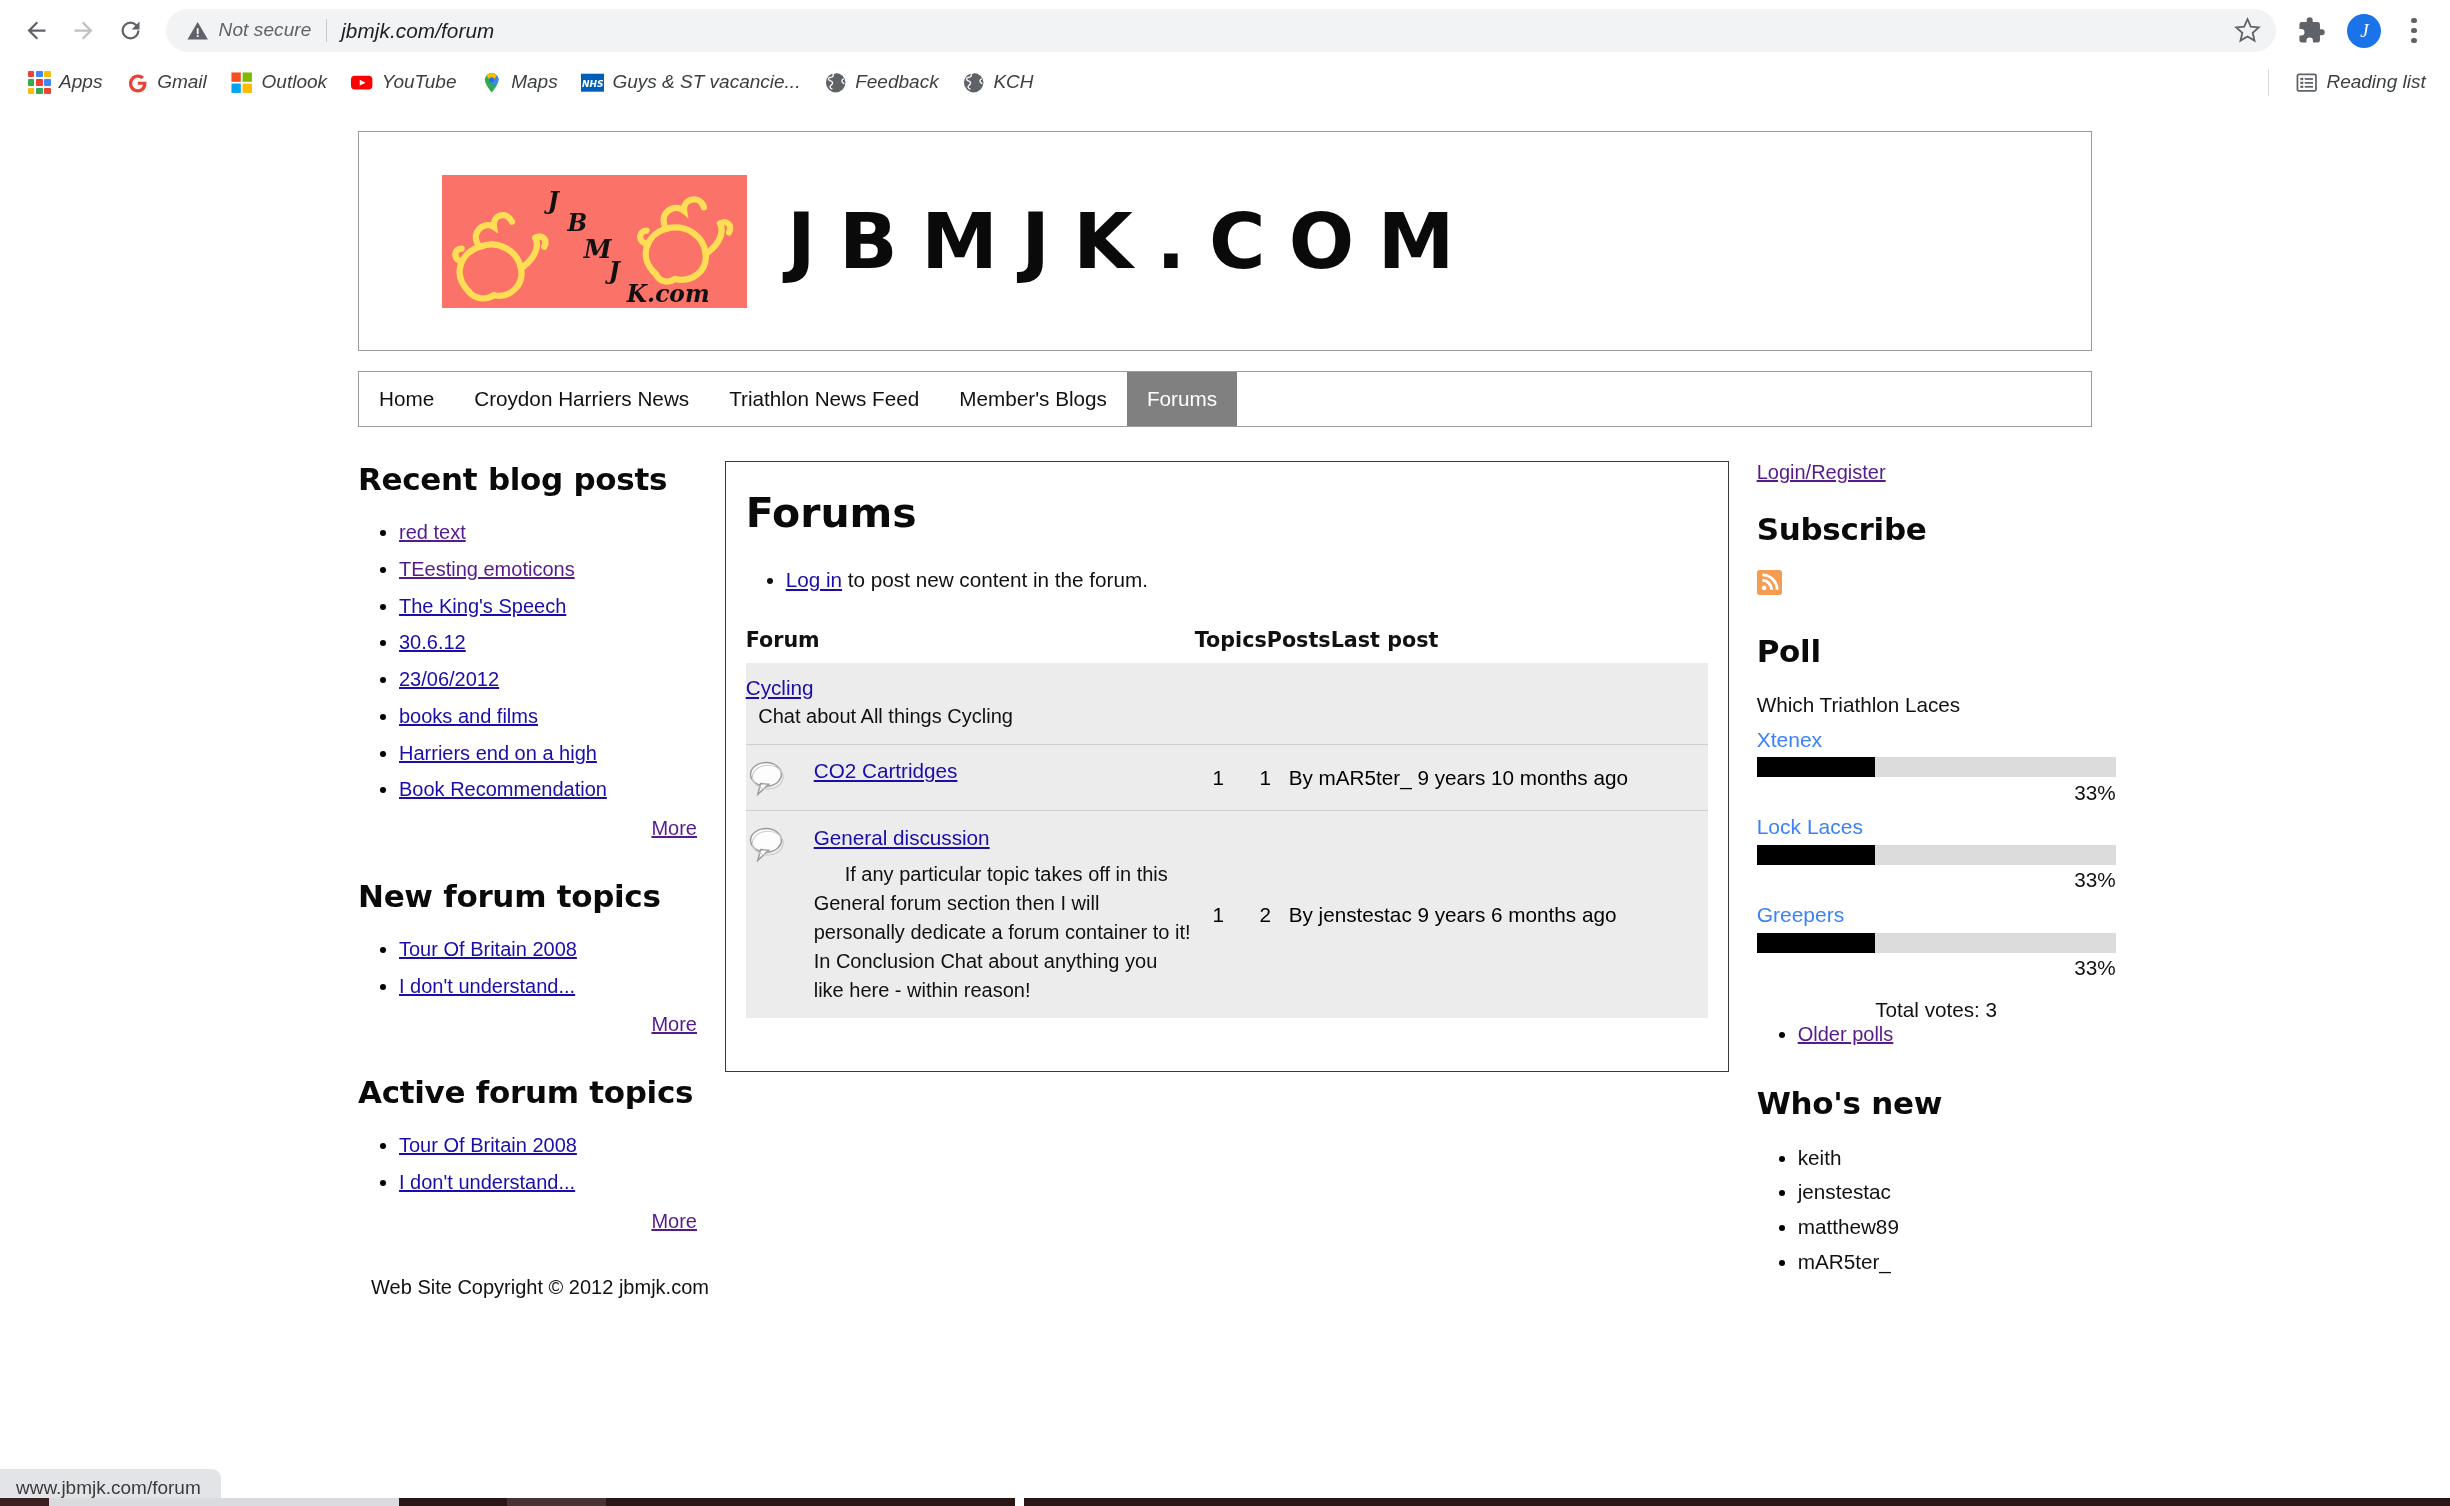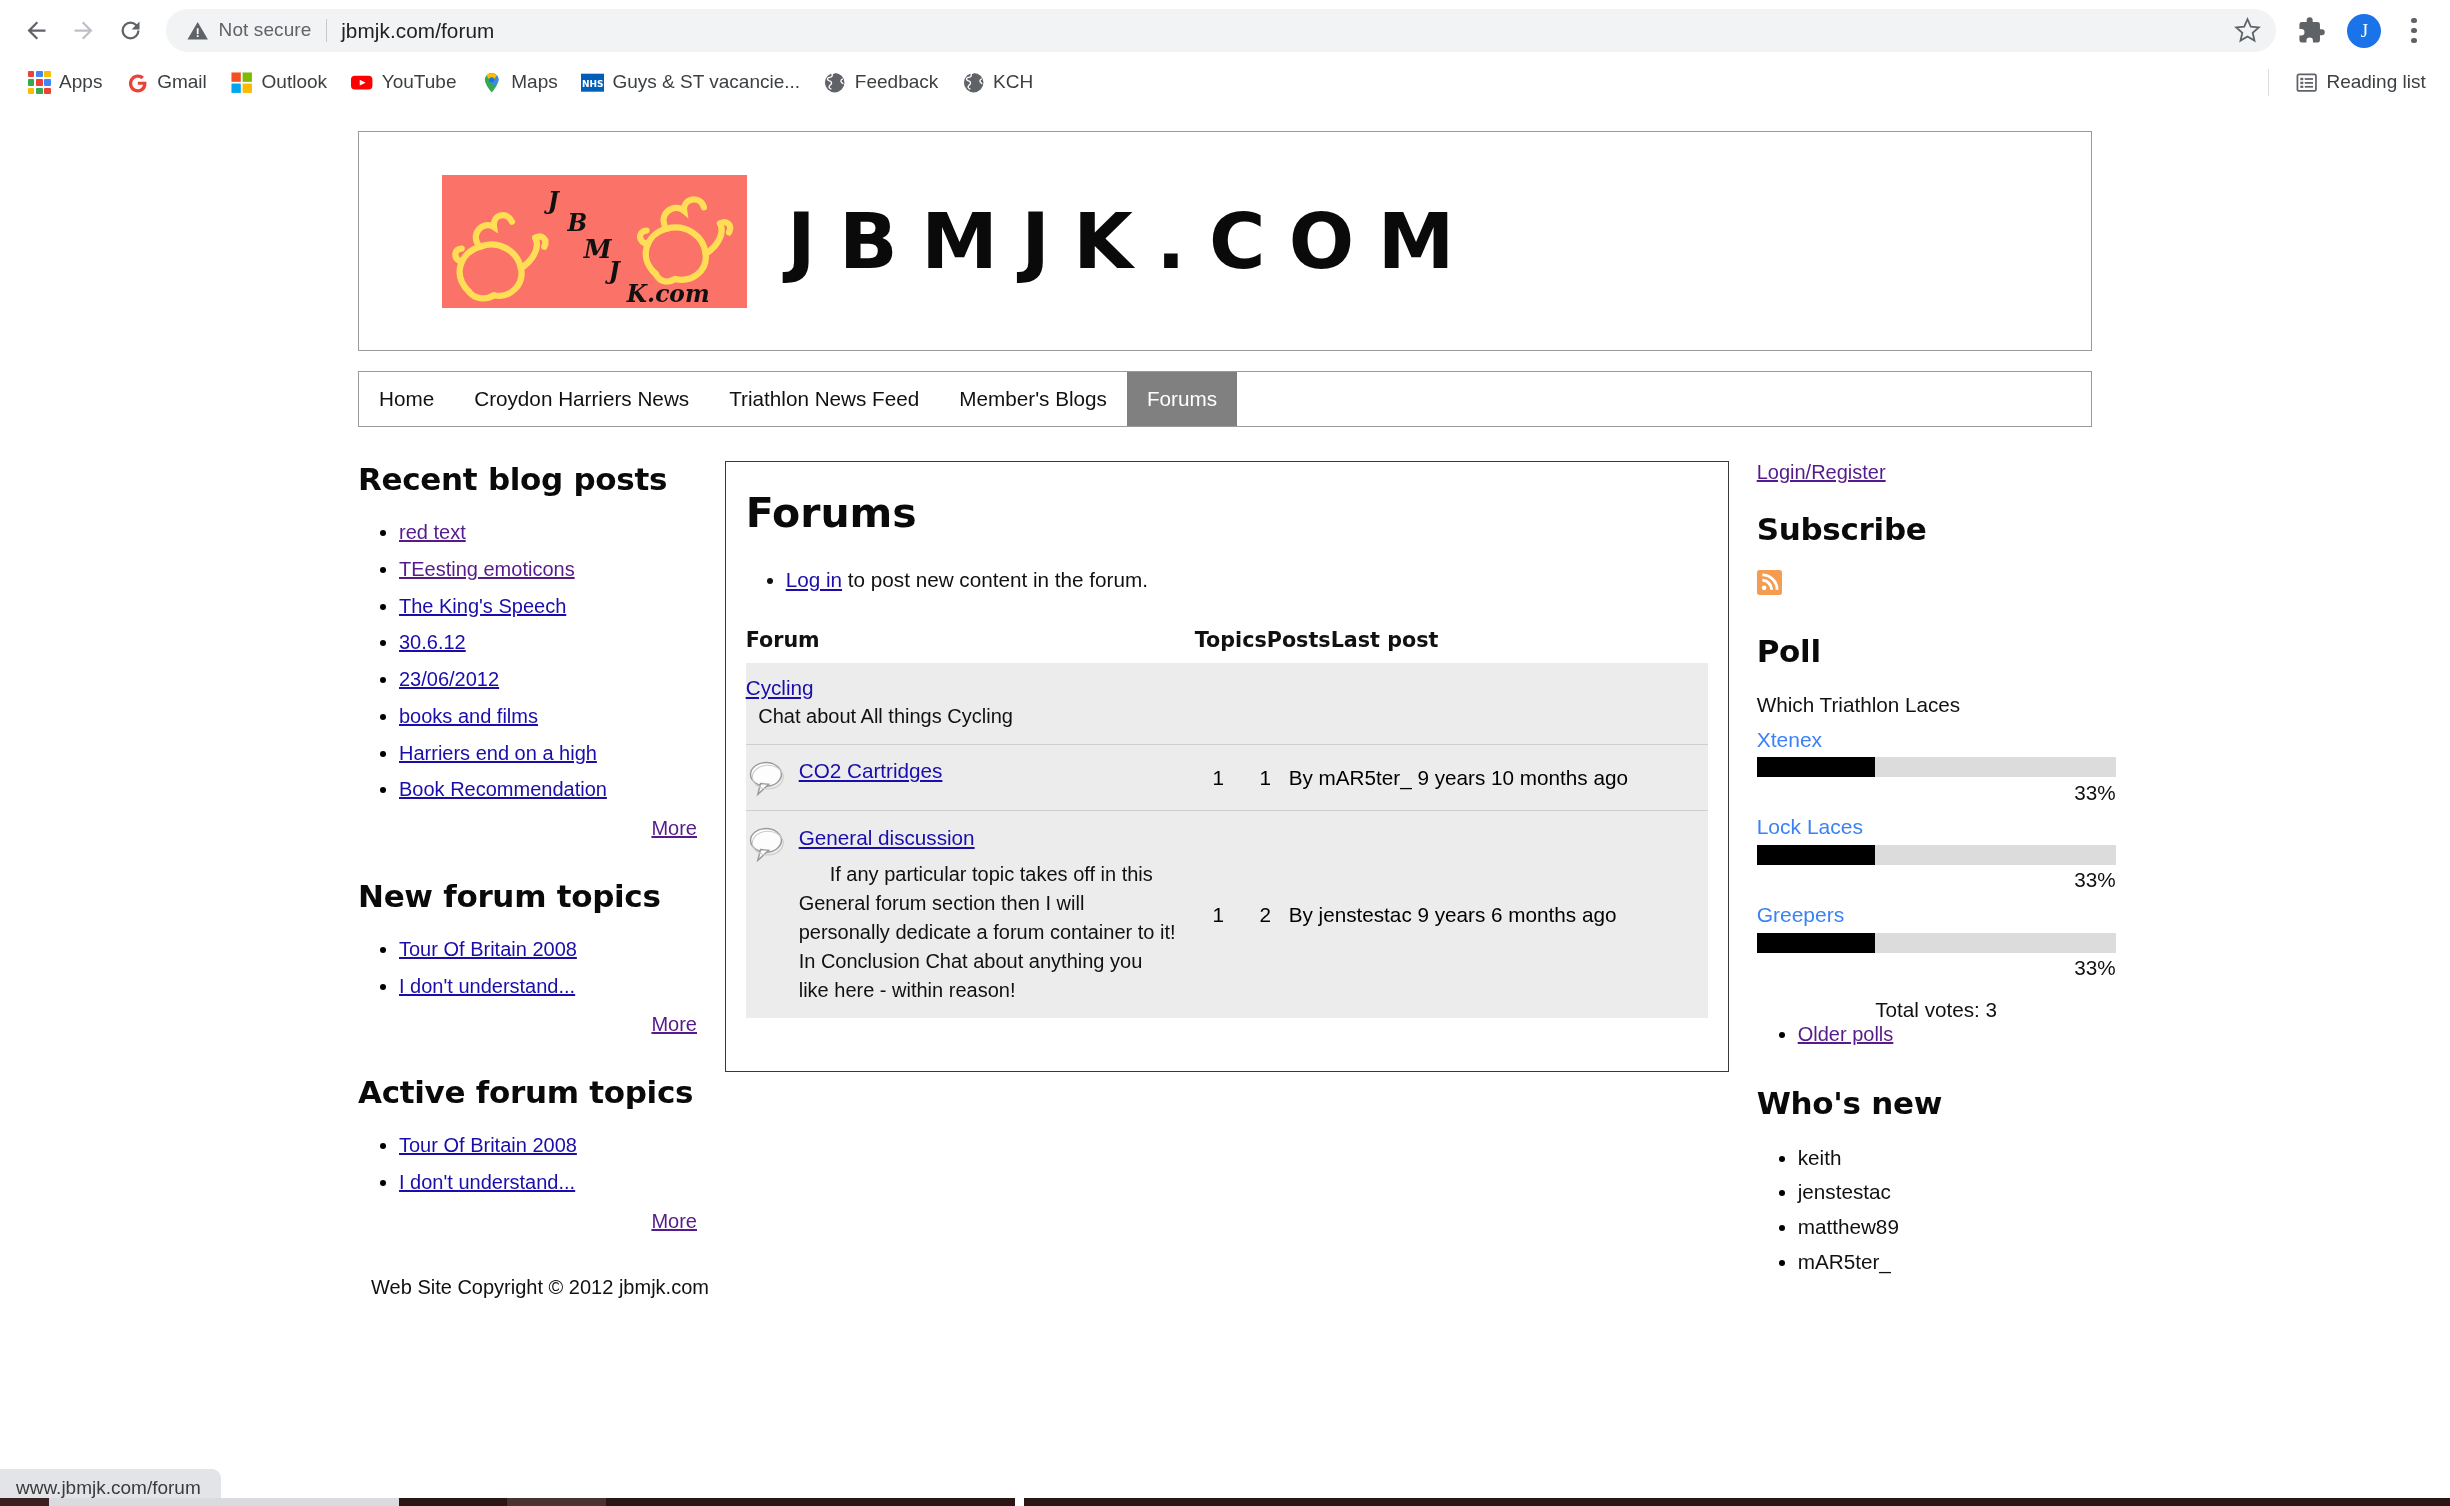--- a/index.html
+++ b/index.html
@@ -6,21 +6,21 @@
   html, body { margin:0; padding:0; }
   body {
     width: 2450px; height: 1507px;
     background: #ffffff;
     font-family: "Liberation Sans", sans-serif;
     overflow: hidden;
     position: relative;
   }
 
   
-  .browser-chrome { width:100%; background:#d946ef; }
+  .browser-chrome { width:100%; background:#d946ef;font-style:italic; }
 
   .toolbar {
     height: 61px;
     display:flex; align-items:center;
     padding: 0 16px 0 12.6px;
     background:#ffffff;
   }
   .nav-btn {
     width:47px; height:47px; border-radius:50%;
     display:flex; align-items:center; justify-content:center;
@@ -161,21 +161,21 @@
     font-weight:700; font-size:20.7px; color:#111; padding: 0 0 10.8px 0;
     border:0; white-space:nowrap;
   }
   th.c-forum { width: 449px; }
   .hdr-group { display:flex; }
   tr.cat td { background:#ececec; padding: 12.6px 0 0 0; }
   tr.catdesc td { background:#ececec; padding: 5.4px 0 16px 12.6px; font-size:20px; color:#111; }
   tr.cat a { color:#1a0dab; text-decoration:underline; cursor:pointer; }
   tr.frow td { background:#ececec; border-top:1.8px solid #cfcfcf; padding: 12.6px 0; vertical-align:middle; }
   tr.frow td.name { padding-left: 0; }
-  .fname { display:flex; align-items:flex-start; gap:13px; }
+  .fname { display:flex; align-items:flex-start; gap:28px; }
   .bubble { flex:0 0 auto; width:40px; height:40px; }
   .fname-body { padding-top:1.8px; }
   .fname-body a { color:#1a0dab; text-decoration:underline; font-size:20.7px; cursor:pointer; }
   .fdesc { font-size:20px; color:#111; line-height:1.45; margin-top:10.8px; max-width:377px; text-indent:31px; }
   td.num { text-align:center; font-size:20.7px; width:47px; }
   td.last { font-size:20.7px; padding-left:14.4px; white-space:nowrap; }
 
   
   .loginreg { font-size:20px; margin-bottom: 27px; }
   .loginreg a { color:#551a8b; text-decoration:underline; cursor:pointer; }

